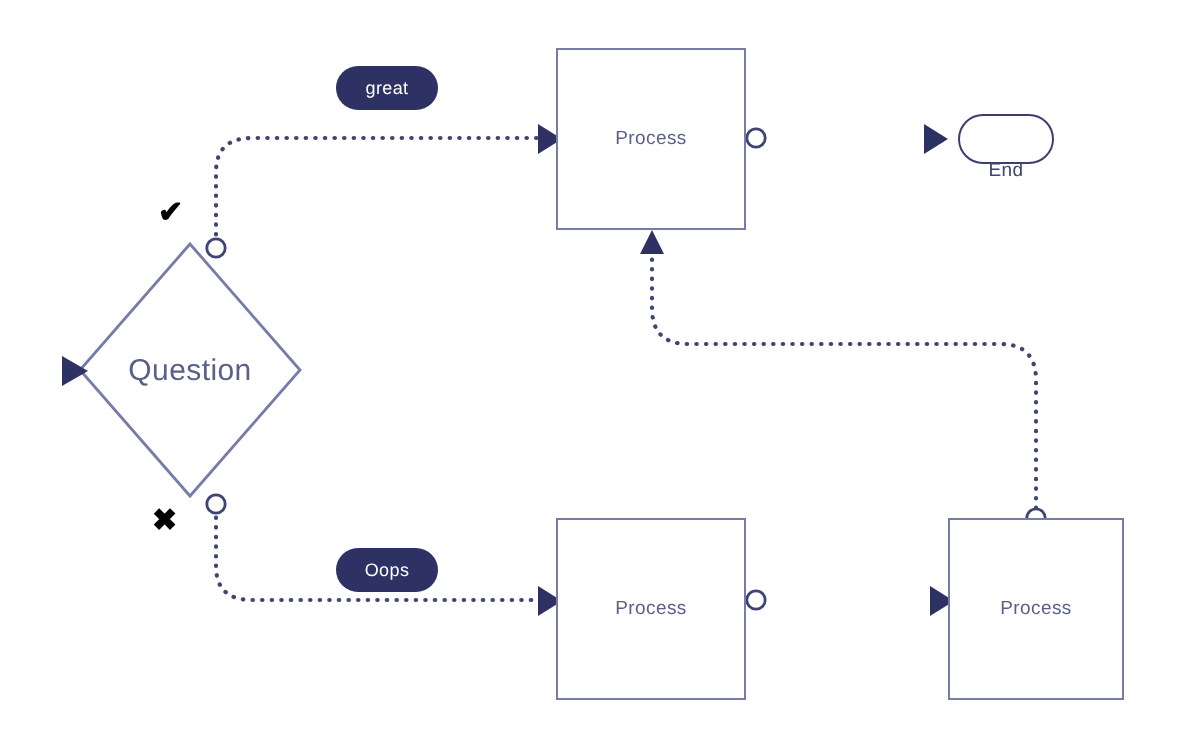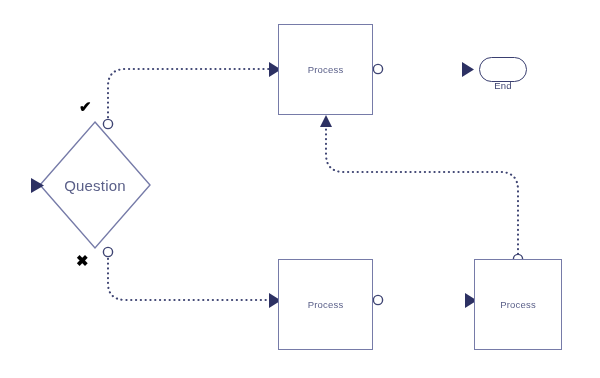--- a/index.html
+++ b/index.html
@@ -134,19 +134,25 @@
   </div>
 
   <div class="node proc-box" style="left:474px; top:259px; width:88px; height:91px;">
     <span class="proc-label">Process</span>
   </div>
 
   <div class="node end-node" style="left:479px; top:57px; width:48px; height:25px;">
     <span class="end-label">End</span>
   </div>
 
+  <div class="badge" style="left:168px; top:33px; width:51px; height:22px;">
+    <span>great</span>
+  </div>
 
+  <div class="badge" style="left:168px; top:274px; width:51px; height:22px;">
+    <span>Oops</span>
+  </div>
 
   <div class="mark" style="left:79px; top:99px;">✔</div>
 
   <div class="mark" style="left:76px; top:253px;">✖</div>
 
 </div>
 
 </body></html>

